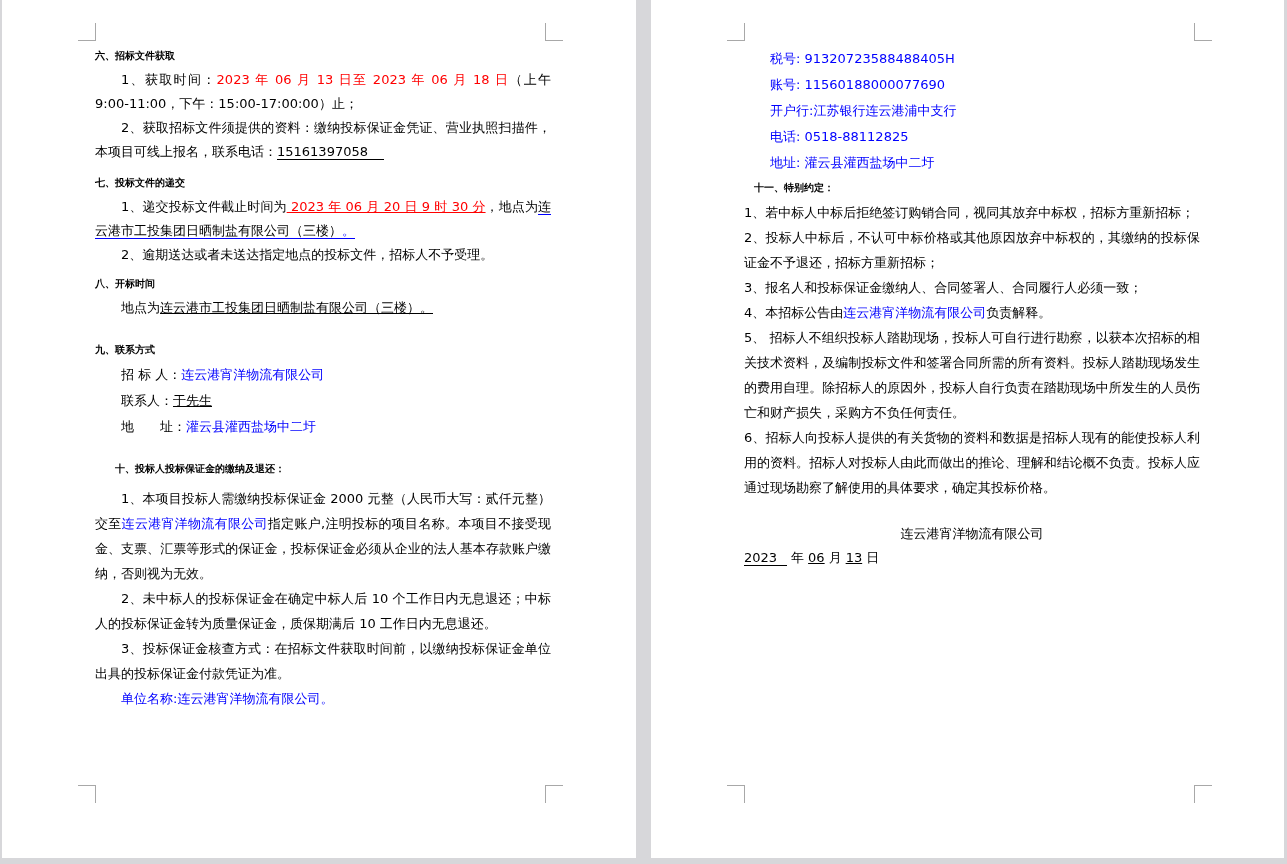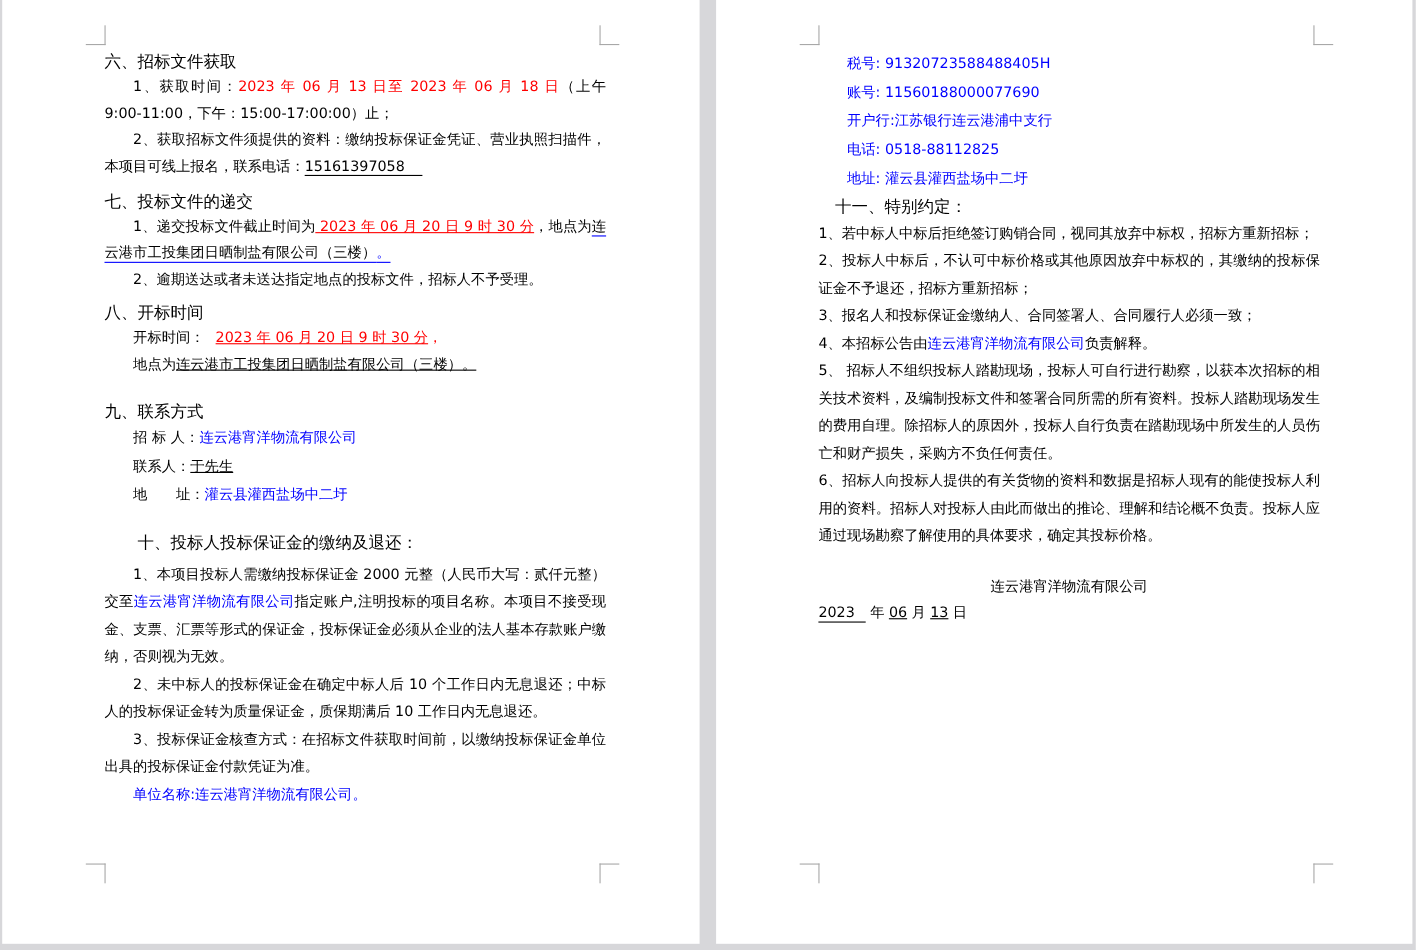--- a/index.html
+++ b/index.html
@@ -3,21 +3,21 @@
 <meta charset="utf-8">
 <style>
   html,body{margin:0;padding:0;}
   body{font-family:"DejaVu Sans",sans-serif;}
   .screen{position:relative;width:1287px;height:864px;background:#d7d7da;overflow:hidden;}
   .page{position:absolute;top:0;height:858px;background:#fff;}
   .page-left{left:2px;width:634px;}
   .page-right{left:651px;width:633px;}
   .content{position:absolute;top:44px;left:93px;width:456px;color:#000;font-size:13px;}
   .content p{margin:0;line-height:24px;text-align:justify;}
-  .h{font-weight:normal;font-size:15px;text-align:left;}
+  .h{font-weight:bold;font-size:10px;text-align:left;}
   .ind{text-indent:2em;}
   .red{color:#ff0000;}
   .blue{color:#0000ff;}
   .u{text-decoration:underline;}
   .ub{border-bottom:1px solid #0000ff;}
   .uext{border-bottom:1px solid currentColor;padding-right:16px;}
   .uext-sm{border-bottom:1px solid currentColor;padding-right:10px;}
   .gap-l{margin-left:10px;}
   
   .mt-h7{margin-top:7px !important;}
@@ -57,21 +57,20 @@
 
       <p class="h">六、招标文件获取</p>
       <p class="ind"><span>1、获取时间：</span><span class="red">2023 年 06 月 13 日至 2023 年 06 月 18 日</span><span>（上午 9:00-11:00，下午：15:00-17:00:00）止；</span></p>
       <p class="ind"><span>2、获取招标文件须提供的资料：缴纳投标保证金凭证、营业执照扫描件，本项目可线上报名，联系电话：</span><span class="uext">15161397058</span></p>
 
       <p class="h mt-h7">七、投标文件的递交</p>
       <p class="ind"><span>1、递交投标文件截止时间为</span><span class="red u"> 2023 年 06 月 20 日 9 时 30 分</span><span>，地点为</span><span class="ub">连云港市工投集团日晒制盐有限公司（三楼）</span><span class="blue ub">。</span></p>
       <p class="ind">2、逾期送达或者未送达指定地点的投标文件，招标人不予受理。</p>
 
       <p class="h mt-h8">八、开标时间</p>
-      <p class="ind"><span>开标时间：</span><span class="red u gap-l">2023 年 06 月 20 日 9 时 30 分</span><span class="red">，</span></p>
       <p class="ind"><span>地点为</span><span class="u">连云港市工投集团日晒制盐有限公司（三楼）。</span></p>
 
       <p class="h mt-h9">九、联系方式</p>
       <div class="contact">
         <p><span>招 标 人：</span><span class="blue">连云港宵洋物流有限公司</span></p>
         <p><span>联系人：</span><span class="u">于先生</span></p>
         <p><span>地　　址：</span><span class="blue">灌云县灌西盐场中二圩</span></p>
       </div>
 
       <p class="h ind mt-h10">十、投标人投标保证金的缴纳及退还：</p>

